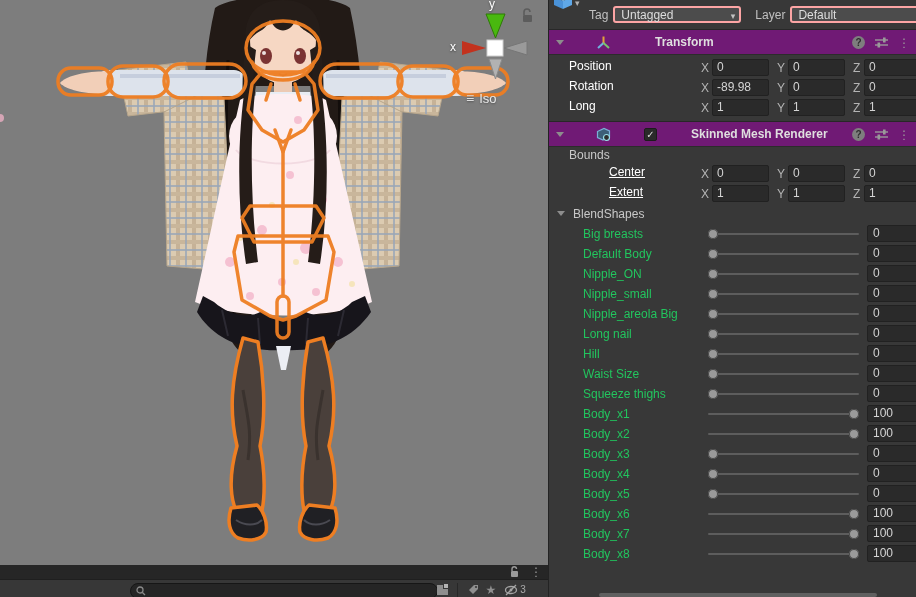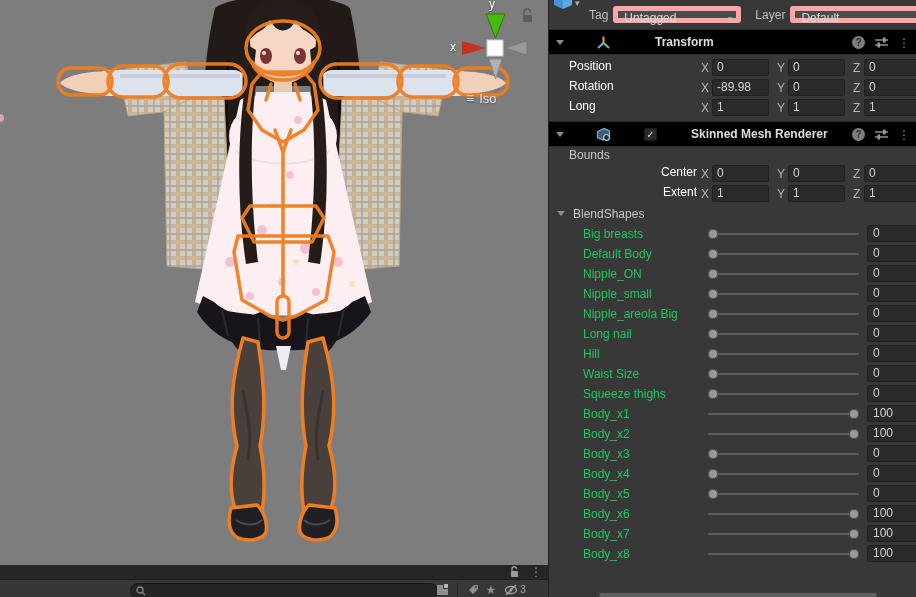--- a/index.html
+++ b/index.html
@@ -28,37 +28,37 @@
   .toolbar-icons .sep { width:1px; height:14px; background:#272727; margin:0 6px; }
   .tb-icon { width:18px; height:16px; display:flex; align-items:center; justify-content:center; color:#8f8f8f; cursor:pointer; }
   .vis-count { color:#aaaaaa; font-size:10px; margin-left:1px; }
   
   .inspector { position:absolute; left:548px; top:0; width:368px; height:597px; background:#383838; border-left:1px solid #232323; overflow:hidden; }
   .gobj-row { position:relative; height:30px; border-bottom:1px solid #282828; }
   .gobj-icon { position:absolute; left:4px; top:-7px; }
   .gobj-caret { position:absolute; left:26px; top:-2px; color:#b0b0b0; font-size:9px; }
   .tagbar { position:absolute; left:40px; top:6px; display:flex; align-items:center; }
   .field-label { color:#c0c0c0; margin-right:5px; }
-  .dropdown { position:relative; height:17px; background:#4c4c4c; border:5px solid #fca5a5; border-radius:3px; color:#dddddd; padding:0 16px 0 6px; line-height:15px; cursor:pointer; }
+  .dropdown { position:relative; height:17px; background:#4c4c4c; border:2px solid #fca5a5; border-radius:3px; color:#dddddd; padding:0 16px 0 6px; line-height:15px; cursor:pointer; }
   .dropdown .dd-caret { position:absolute; right:4px; top:1px; font-size:9px; color:#c2c2c2; }
   .dd-tag { width:128px; }
   .dd-layer { width:140px; }
-  .comp-header { position:relative; height:25px; background:#000000; border-bottom:1px solid #2c2c2c; display:flex; align-items:center;gap:24px; }
+  .comp-header { position:relative; height:25px; background:#701a75; border-bottom:1px solid #2c2c2c; display:flex; align-items:center;gap:24px; }
   .comp-header .foldout { margin-left:7px; }
   .foldout { width:0; height:0; border-left:4px solid transparent; border-right:4px solid transparent; border-top:5px solid #8d8d8d; cursor:pointer; }
   .comp-icon { margin-left:8px; }
   .comp-title { font-weight:bold; color:#dfdfdf; margin-left:20px; }
   .comp-title.smr { margin-left:10px; }
   .checkbox { width:13px; height:13px; margin-left:9px; background:#2a2a2a; border:1px solid #1c1c1c; border-radius:2px; color:#dcdcdc; font-size:10px; line-height:11px; text-align:center; cursor:pointer; }
   .hdr-icons { position:absolute; right:6px; top:0; height:25px; display:flex; align-items:center; gap:10px; }
   .help-icon { width:13px; height:13px; border-radius:50%; background:#7e7e7e; color:#2e2e2e; font-size:10px; font-weight:bold; text-align:center; line-height:13px; cursor:pointer; }
   .comp-body { position:relative; padding:3px 0; }
   .vrow { position:relative; height:20px; }
   .vlabel { position:absolute; left:20px; top:1px; color:#ffffff; }
-  .vlabel.right { left:60px; width:88px; text-align:right; }
+  .vlabel.right { left:60px; width:88px; text-align:left;text-decoration:underline; }
   .axis { position:absolute; top:3px; color:#b4b4b4; }
   .axis.ax { left:152px; } .axis.ay { left:228px; } .axis.az { left:304px; }
   .vinput { position:absolute; top:1px; height:17px; width:57px; background:#2a2a2a; border:1px solid #212121; border-radius:2px; color:#d4d4d4; padding:0 4px; line-height:15px; }
   .vinput.vx { left:163px; } .vinput.vy { left:239px; } .vinput.vz { left:315px; }
   .divider { height:1px; background:#272727; }
   .editbounds-row { position:relative; height:30px; }
   .eb-button { position:absolute; left:152px; top:3px; width:30px; height:24px; background:#585858; border:1px solid #303030; border-radius:3px; display:flex; align-items:center; justify-content:center; cursor:pointer; }
   .eb-label { position:absolute; left:190px; top:8px; color:#c8c8c8; }
   .section-row { position:relative; height:17px; }
   .section-row .lbl { position:absolute; left:20px; top:1px; }

